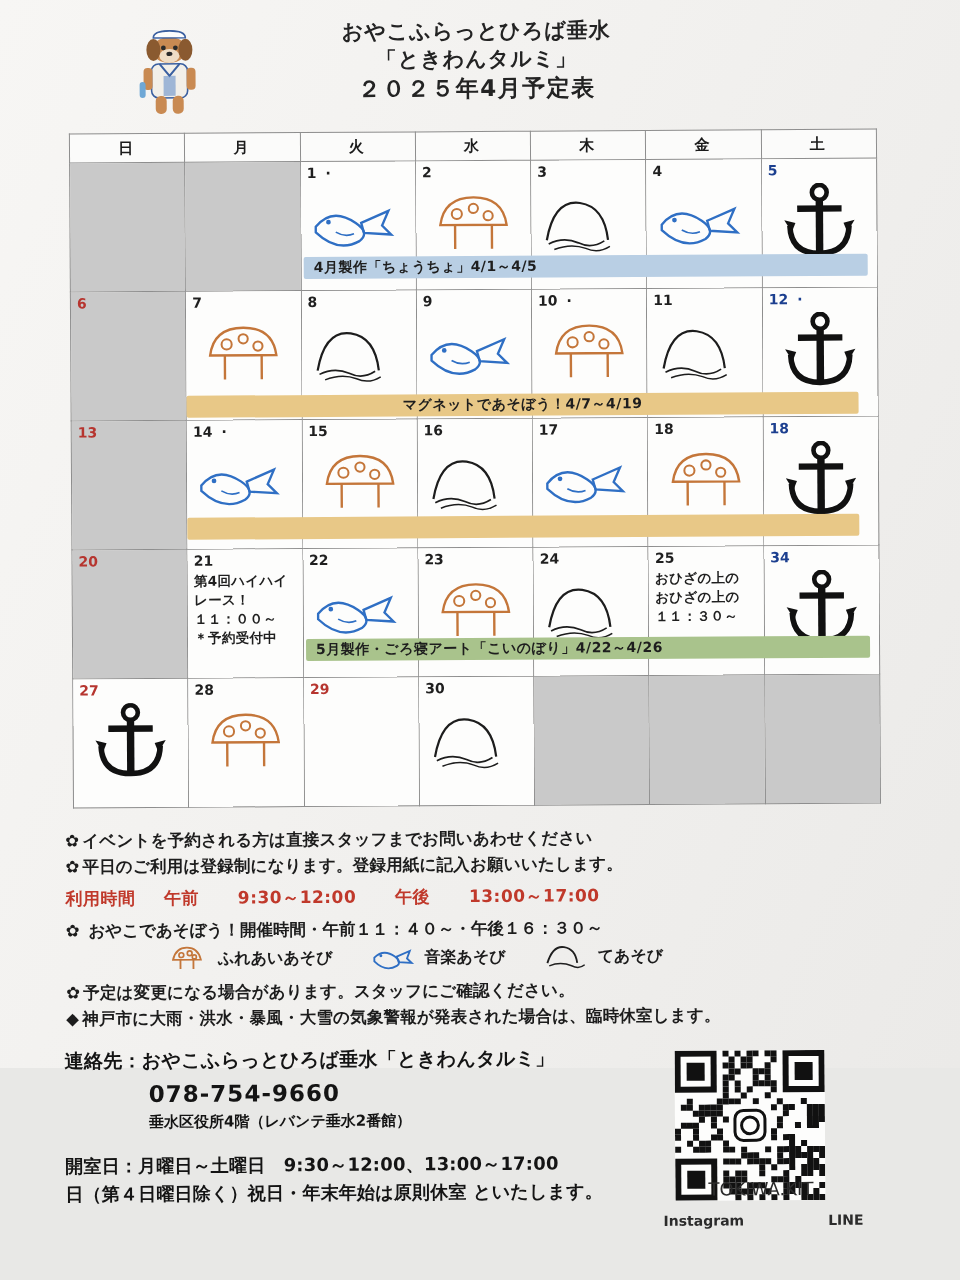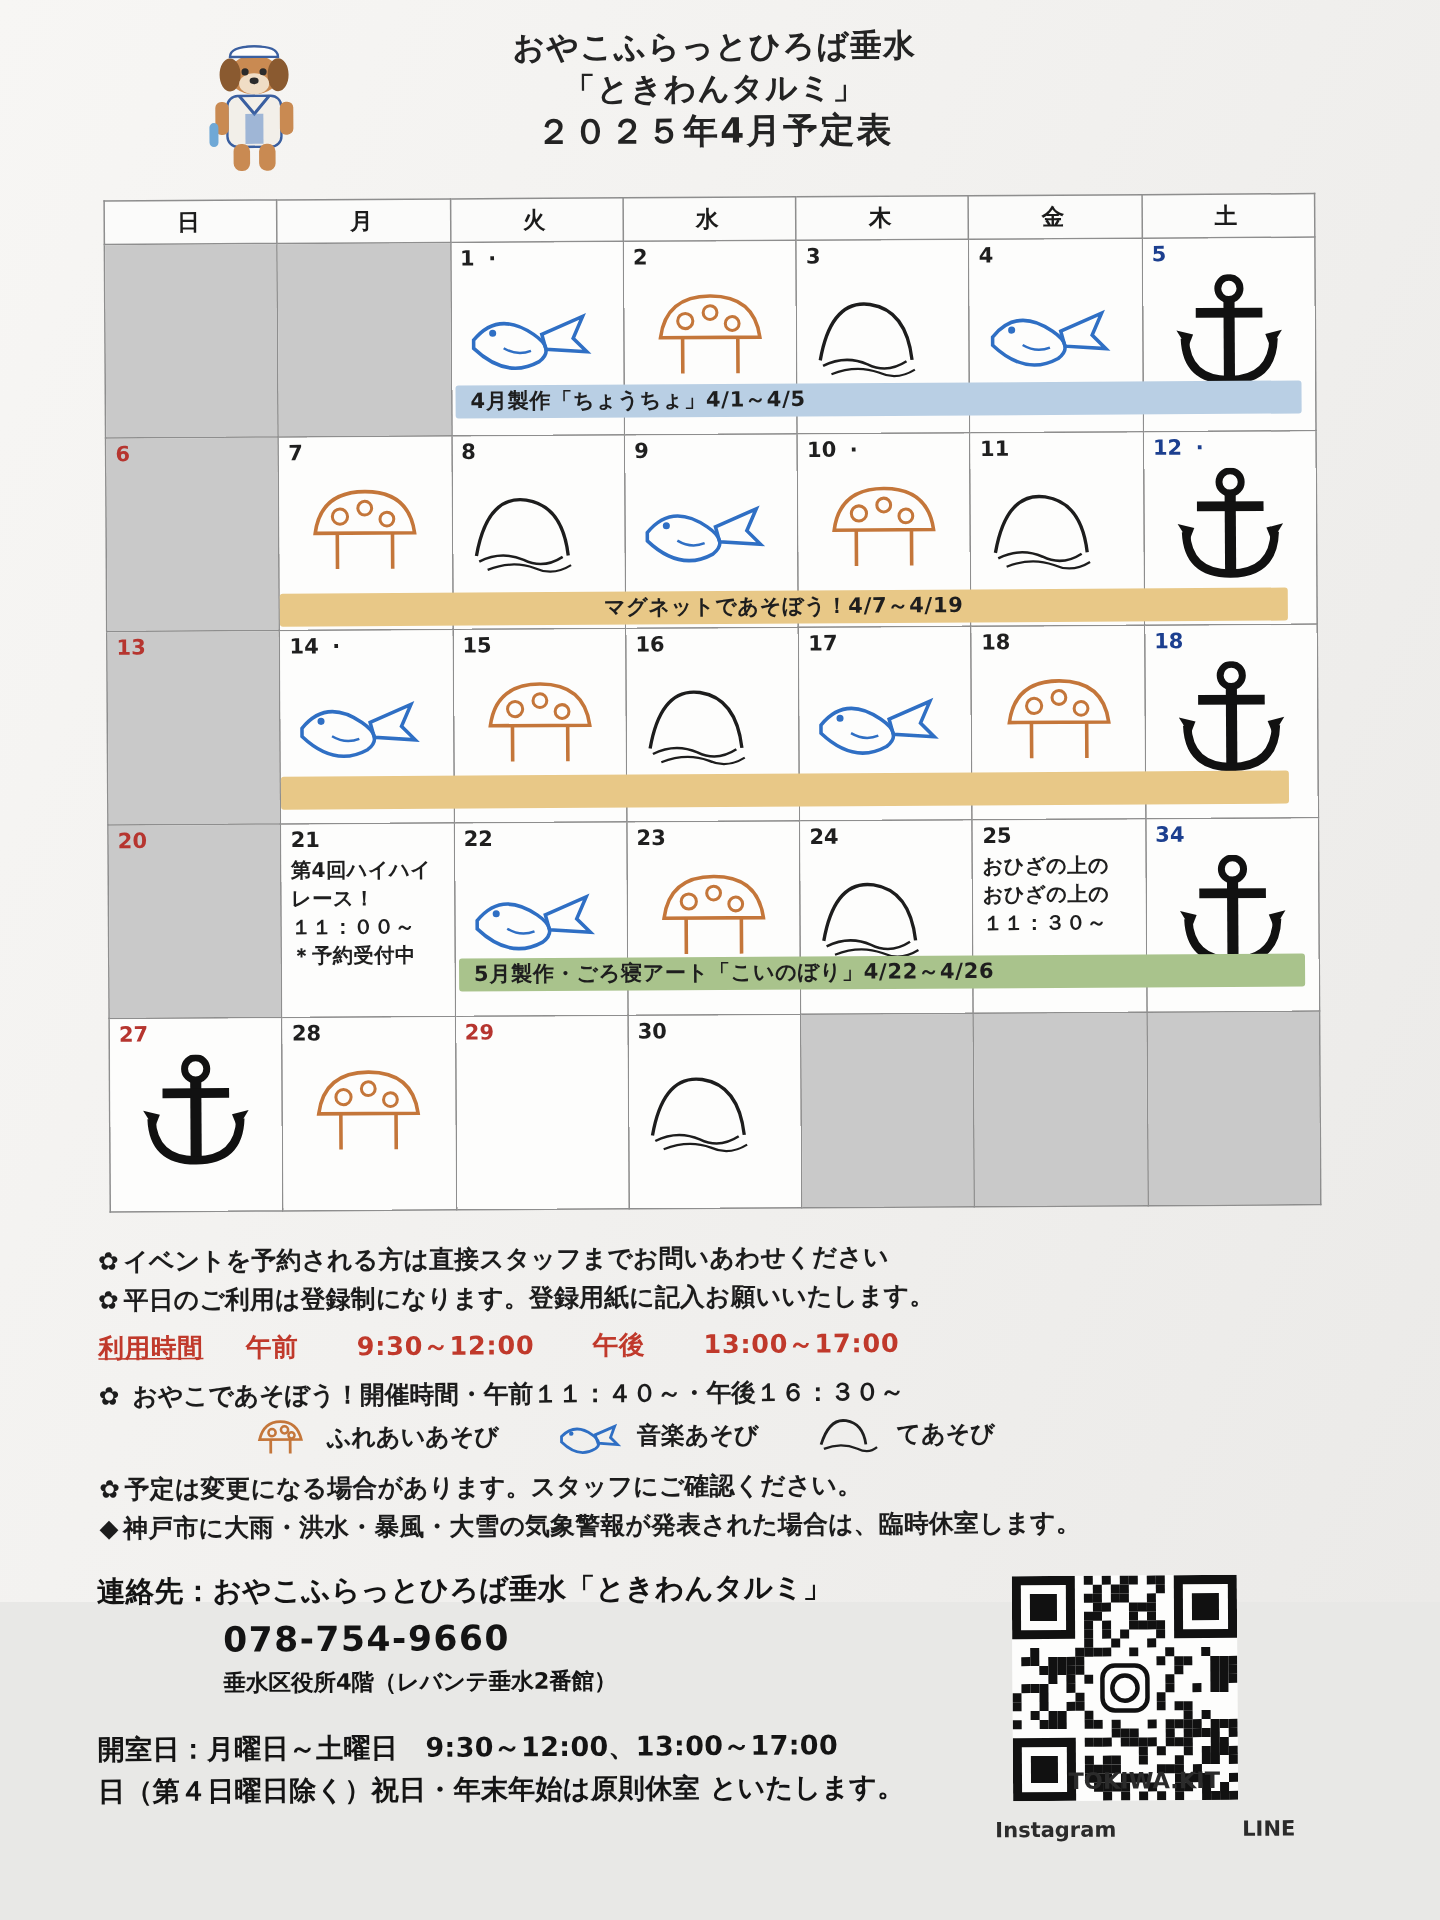--- a/index.html
+++ b/index.html
@@ -163,21 +163,21 @@
     align-items: baseline;
   }
   .note-mark { margin-right: 3px; }
   .hours {
     margin-top: 8px;
     font-size: 17px;
     font-weight: 700;
     color: #c0392b;
     letter-spacing: .5px;
   }
-  .hours .lbl { margin-right: 22px; text-decoration: underline; }
+  .hours .lbl { margin-right: 22px; }
   .hours .gap { display: inline-block; width: 26px; }
   .play-line {
     margin-top: 10px;
     font-size: 16.5px;
     font-weight: 700;
   }
   .legend {
     margin-top: 2px;
     display: flex;
     align-items: center;
@@ -218,23 +218,23 @@
     justify-content: space-between;
     font-size: 14px;
     color: #2b2b2b;
     font-weight: 600;
   }
   .qr-label {
     position: absolute;
     left: 690px; top: 1180px;
     width: 120px;
     text-align: right;
-    font-size: 15px;
+    font-size: 18px;
     color: #2b2b2b;
-    font-weight: 700;
+    font-weight: 400;
   }
 </style>
 </head>
 <body>
 
 <div class="page">
  <div class="sheet">
 
   <div class="mascot">
     <svg viewBox="0 0 80 92" width="80" height="92">

